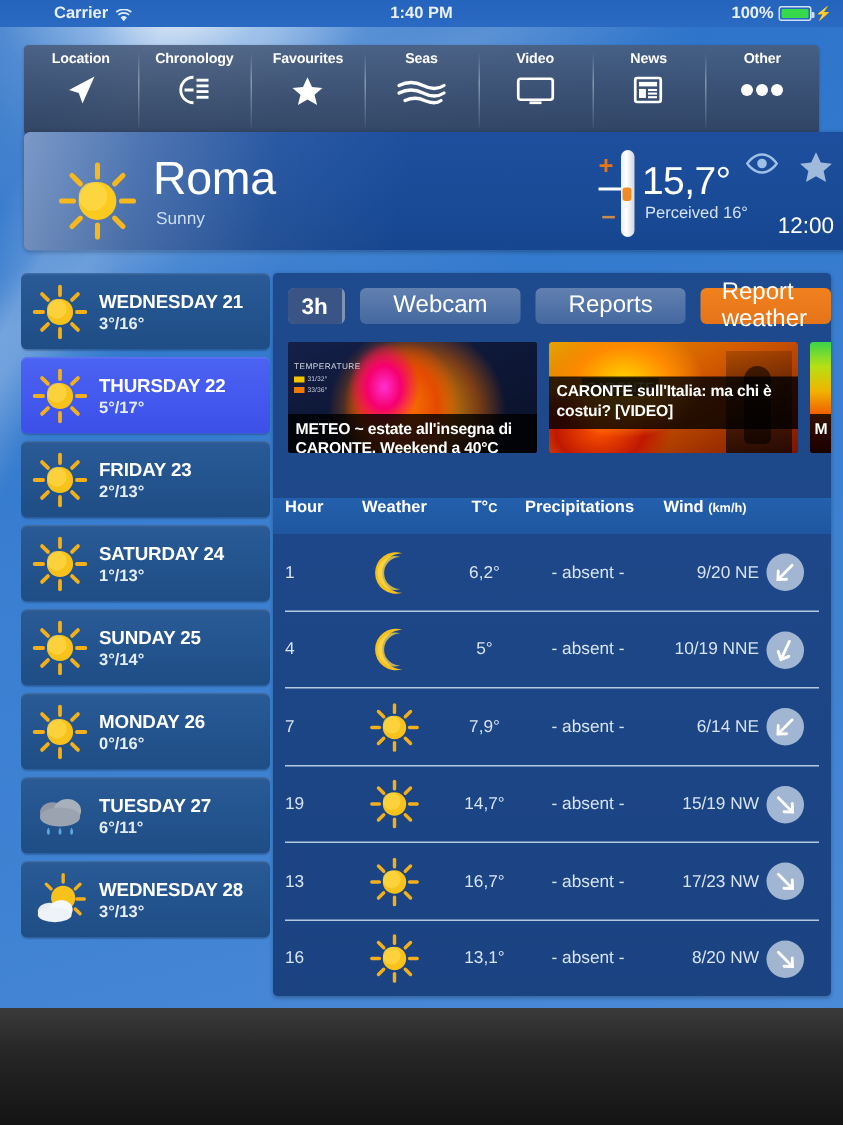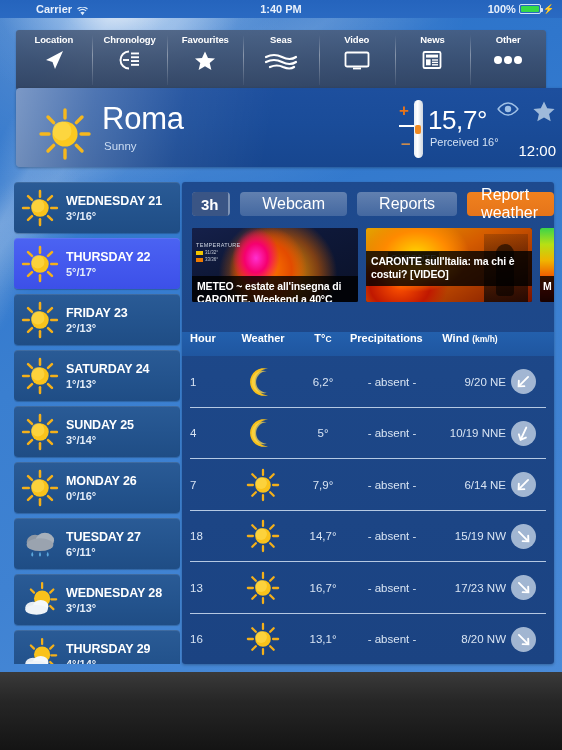--- a/index.html
+++ b/index.html
@@ -485,41 +485,20 @@
             <ellipse cx="17" cy="38" rx="11" ry="8.5" fill="#e6ecf2"></ellipse>
             <ellipse cx="28" cy="36" rx="11" ry="9" fill="#f4f8fb"></ellipse>
             <ellipse cx="22" cy="41" rx="16" ry="7" fill="#eef3f8"></ellipse>
           </svg>
         </div>
         <div class="day-txt">
           <div class="day-name">WEDNESDAY 28</div>
           <div class="day-temp">3°/13°</div>
         </div>
       </div>
-      <div class="day">
-        <div class="day-ico">
-          <svg width="38" height="38" viewBox="0 0 54 54">
-            <g stroke="#f4b01a" stroke-width="3.2" stroke-linecap="round">
-              <line x1="30" y1="3" x2="30" y2="10"></line>
-              <line x1="46" y1="12" x2="41.5" y2="16.5"></line>
-              <line x1="50" y1="26" x2="43" y2="26"></line>
-              <line x1="14" y1="12" x2="18.5" y2="16.5"></line>
-              <line x1="46" y1="40" x2="41.5" y2="35.5"></line>
-            </g>
-            <circle cx="30" cy="25" r="11.5" fill="#f9c21b"></circle>
-            <ellipse cx="17" cy="38" rx="11" ry="8.5" fill="#e6ecf2"></ellipse>
-            <ellipse cx="28" cy="36" rx="11" ry="9" fill="#f4f8fb"></ellipse>
-            <ellipse cx="22" cy="41" rx="16" ry="7" fill="#eef3f8"></ellipse>
-          </svg>
-        </div>
-        <div class="day-txt">
-          <div class="day-name">THURSDAY 29</div>
-          <div class="day-temp">4°/14°</div>
-        </div>
-      </div>
     </div>
 
   <div class="main">
     <div class="toolbar">
       <div class="seg">
         <div class="on">3h</div>
         <div>1h</div>
       </div>
       <div class="pillbtn">Webcam</div>
       <div class="pillbtn">Reports</div>
@@ -641,21 +620,21 @@
                   <g stroke="#ffffff" stroke-width="1.9" stroke-linecap="round" fill="none">
                     <line x1="12.5" y1="19" x2="12.5" y2="6"></line>
                     <polyline points="8.6,9.8 12.5,5.6 16.4,9.8"></polyline>
                   </g>
                 </svg>
               </span>
             </div>
             <div class="c-temp" style="width:36px"></div>
           </div>
           <div class="trow">
-            <div class="c-hour">18</div>
+            <div class="c-hour">19</div>
             <div class="c-wx">
               <svg width="34" height="34" viewBox="0 0 54 54">
                 <g stroke="#f4b01a" stroke-width="3.6" stroke-linecap="round">
                   <line x1="27" y1="3" x2="27" y2="11"></line>
                   <line x1="27" y1="43" x2="27" y2="51"></line>
                   <line x1="3" y1="27" x2="11" y2="27"></line>
                   <line x1="43" y1="27" x2="51" y2="27"></line>
                   <line x1="10" y1="10" x2="15.6" y2="15.6"></line>
                   <line x1="38.4" y1="38.4" x2="44" y2="44"></line>
                   <line x1="44" y1="10" x2="38.4" y2="15.6"></line>

